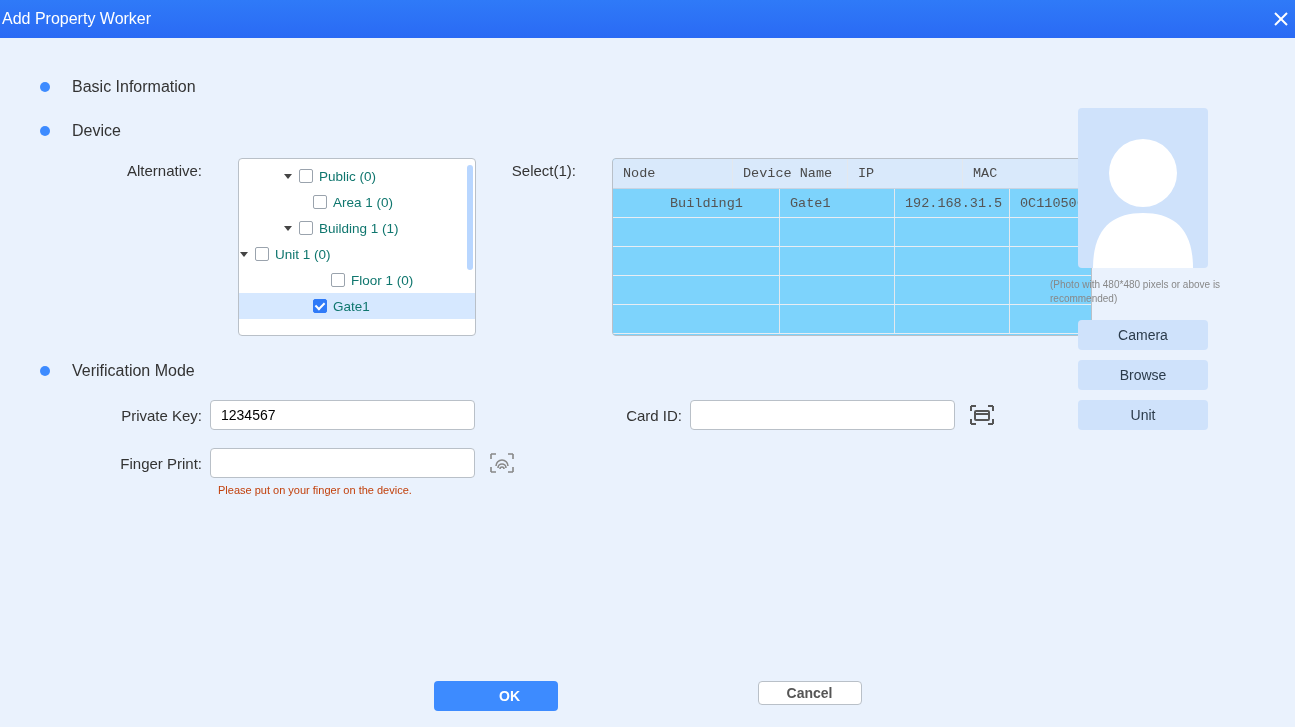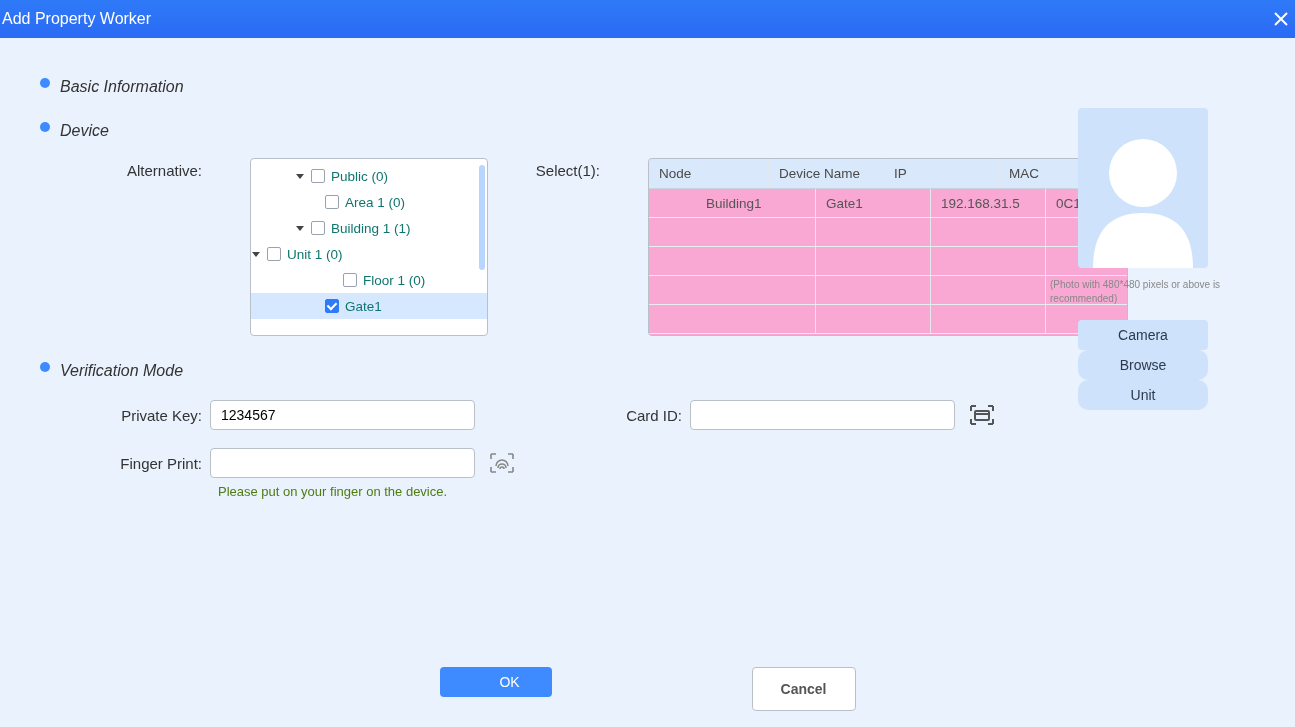--- a/index.html
+++ b/index.html
@@ -36,24 +36,24 @@
   }
   .close-x svg { stroke: #fff; stroke-width: 2; }
   .body {
     flex: 1;
     position: relative;
     padding: 30px 30px 0 40px;
   }
 
   .section-head {
     display: flex;
-    gap: 10px;
+    align-items: center;
+    gap: 22px;
     margin: 10px 0 18px 0;
     font-size: 16px;
-    font-style: italic;
   }
   .bullet {
     width: 10px; height: 10px;
     border-radius: 50%;
     background: #3d8bff;
   }
 
   
   .form-grid {
     display: grid;
@@ -79,21 +79,21 @@
     border: 1px solid #b9c0c8;
     border-radius: 4px;
     padding: 0 10px;
     font-size: 14px;
     background: #fff;
   }
 
   
   .device-row {
     display: flex;
-    gap: 40px;
+    gap: 28px;
     align-items: flex-start;
     margin-top: 4px;
   }
   .alt-label, .sel-label {
     width: 170px;
     text-align: right;
     padding-right: 8px;
     font-size: 15px;
     padding-top: 4px;
   }
@@ -153,22 +153,23 @@
     border-width: 0 2px 2px 0;
     transform: rotate(45deg) translate(-1px,-1px);
   }
   .tree-label { color: #0f766e; }
 
   .sel-table {
     width: 480px;
     height: 178px;
     border: 1px solid #b9c0c8;
     border-radius: 4px;
-    background: #f9a8d4;
+    background: #7dd3fc;
     overflow: hidden;
+    font-family: Liberation Mono, monospace;
   }
   .sel-head, .sel-row {
     display: grid;
     grid-template-columns: 120px 115px 115px 1fr;
     align-items: center;
     font-size: 13.5px;
   }
   .sel-head {
     background: #d9e9fb;
     height: 30px;
@@ -225,21 +226,21 @@
     display: flex;
     align-items: center;
     justify-content: center;
     width: 130px;
     margin-left: 28px;
     cursor: pointer;
     color: #2b3b4b;
     font-size: 14px;
   }
   .photo-btn:first-of-type { margin-top: 16px; }
-  .photo-btn + .photo-btn { margin-top: 0; border-radius: 10px; }
+  .photo-btn + .photo-btn { margin-top: 10px; }
 
   
   .vm-grid {
     display: grid;
     grid-template-columns: 500px 520px;
     row-gap: 14px;
     margin-top: 4px;
   }
   .vm-field {
     display: flex;
@@ -260,48 +261,48 @@
     font-size: 14px;
     background: #fff;
   }
   .side-icon {
     margin-left: 10px;
     width: 34px; height: 34px;
     display: flex; align-items: center; justify-content: center;
     cursor: pointer;
   }
   .hint-small {
-    font-size: 13px;
-    color: #4d7c0f;
+    font-size: 11px;
+    color: #c2410c;
     margin-left: 178px;
     margin-top: 4px;
   }
 
   
   .footer {
     position: absolute;
     left: 0; right: 0;
     bottom: 16px;
     display: flex;
     justify-content: center;
     gap: 200px;
   }
   .btn-ok {
-    width: 112px; height: 30px;
+    width: 124px; height: 30px;
     background: #3d8bff;
     color: #fff;
     border: none;
     border-radius: 4px;
     font-size: 14px;
-    font-weight: normal;
+    font-weight: bold;
     cursor: pointer;
     padding-left: 28px;
   }
   .btn-cancel {
-    width: 104px; height: 44px;
+    width: 104px; height: 24px;
     background: #fff;
     color: #555;
     border: 1px solid #b9c0c8;
     border-radius: 4px;
     font-size: 14px;
     font-weight: bold;
     cursor: pointer;
   }
 </style>
 </head>

